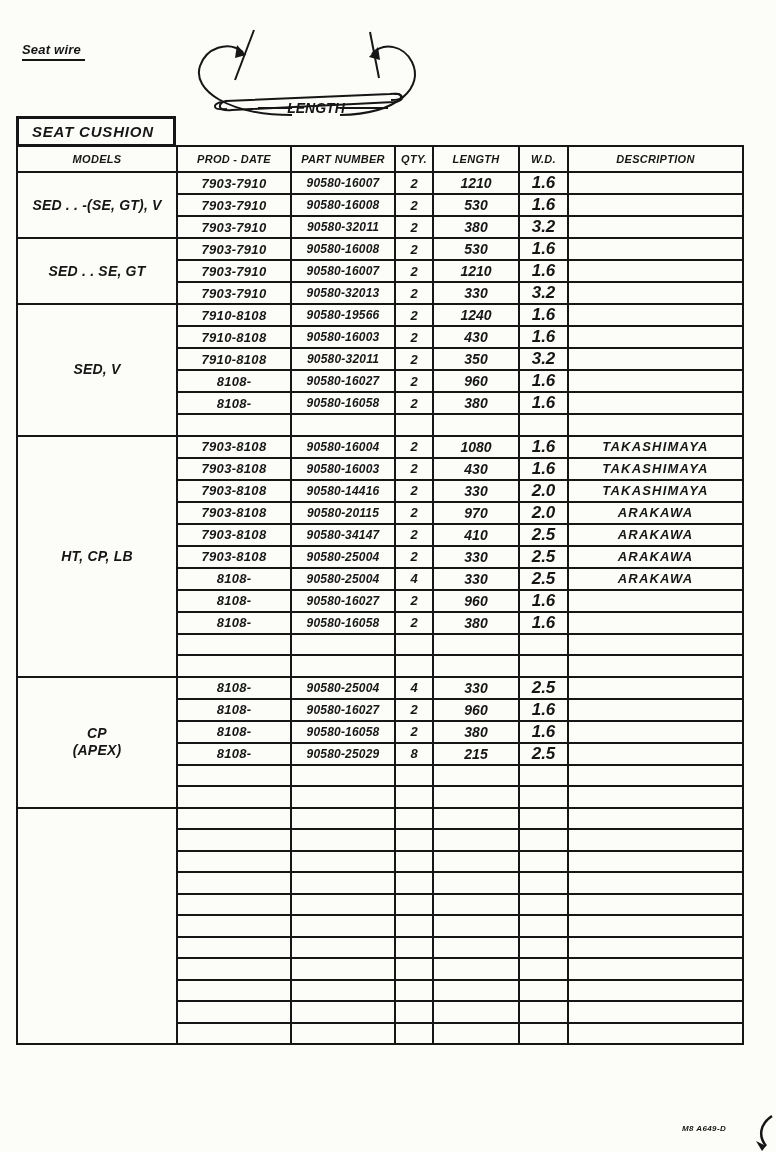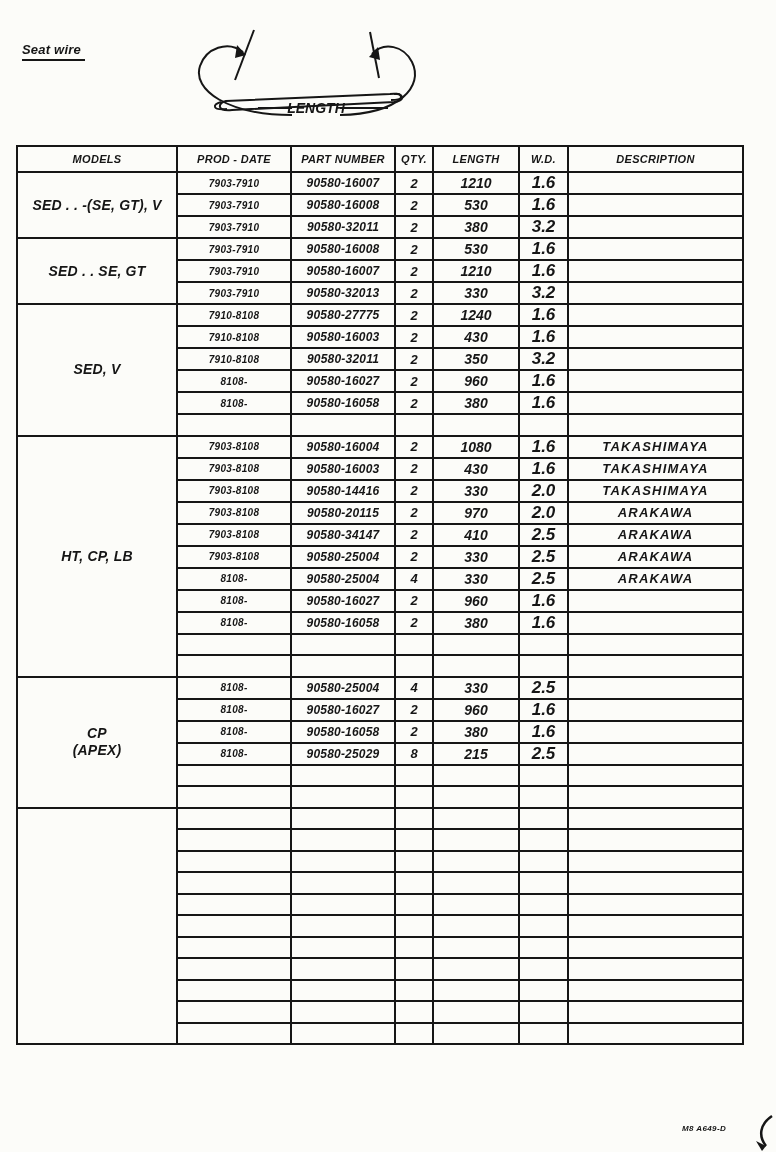--- a/index.html
+++ b/index.html
@@ -63,21 +63,21 @@
     height:21.5px;
     font-weight:700;
     text-align:center;
     vertical-align:middle;
   }
   td.model-cell{
     font-size:14px;
     line-height:17px;
     letter-spacing:.2px;
   }
-  td.c-prod{font-size:10px;letter-spacing:.3px;}
+  td.c-prod{font-size:13px;letter-spacing:.3px;}
   td.c-part{font-size:12px;letter-spacing:.2px;}
   td.c-qty{font-size:13px;}
   td.c-len{font-size:14px;border-radius:10px;}
   td.c-wd{font-size:17px;}
   td.c-desc{
     font-size:13px;text-align:left;padding-left:14px;letter-spacing:1.2px;
   }
 
   
   .footer-code{
@@ -109,20 +109,23 @@
 
       <line x1="70" y1="80" x2="104" y2="80"></line>
       <line x1="152" y1="80" x2="200" y2="80"></line>
     </g>
 
     <path d="M58 27 L49 17 l-2 13 Z" fill="#161616"></path>
     <path d="M181 29 L190 19 l2 13 Z" fill="#161616"></path>
     <text x="128" y="85" text-anchor="middle" font-family="Liberation Sans, sans-serif" font-size="14" font-weight="700" fill="#161616">LENGTH</text>
   </svg>
 
+  <div class="section-box">
+    <span>SEAT CUSHION</span>
+  </div>
 
   <table class="parts">
     <colgroup>
       <col style="width:160px">
         <col style="width:114px">
         <col style="width:104px">
       <col style="width:38px">
         <col style="width:86px">
         <col style="width:49px">
         <col style="width:175px">
@@ -185,21 +188,21 @@
           <td class="c-prod">7903-7910</td>
           <td class="c-part">90580-32013</td>
           <td class="c-qty">2</td>
           <td class="c-len">330</td>
           <td class="c-wd">3.2</td>
           <td class="c-desc"></td>
         </tr>
         <tr>
           <td class="model-cell" rowspan="6">SED, V</td>
           <td class="c-prod">7910-8108</td>
-          <td class="c-part">90580-27775</td>
+          <td class="c-part">90580-19566</td>
           <td class="c-qty">2</td>
           <td class="c-len">1240</td>
           <td class="c-wd">1.6</td>
           <td class="c-desc"></td>
         </tr>
         <tr>
           <td class="c-prod">7910-8108</td>
           <td class="c-part">90580-16003</td>
           <td class="c-qty">2</td>
           <td class="c-len">430</td>

